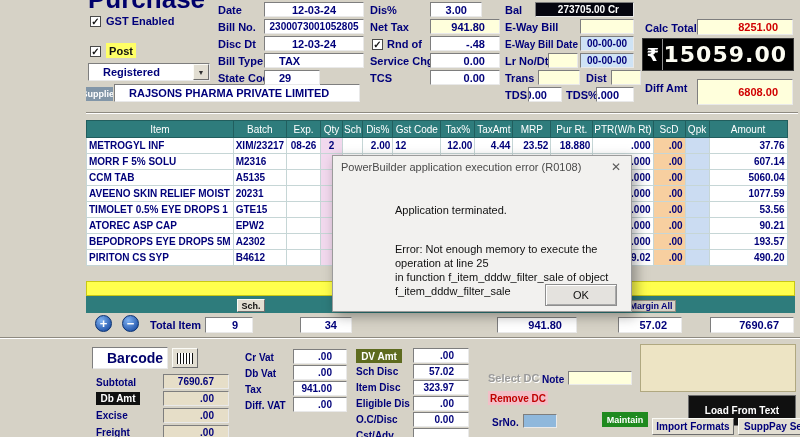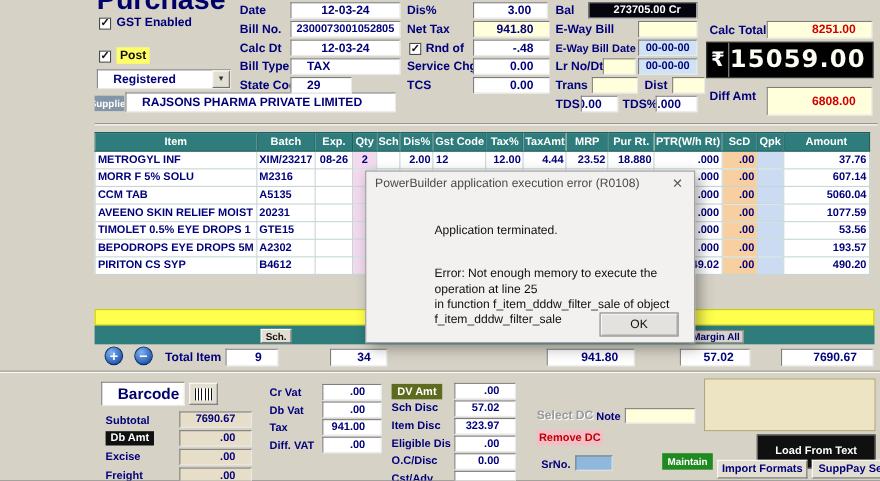--- a/index.html
+++ b/index.html
@@ -21,21 +21,21 @@
       font-size:10px;line-height:10px;text-align:center;color:#101010;font-weight:bold}
   .chip{position:absolute;display:flex;align-items:center;justify-content:center;
         font-weight:bold;font-size:10px;overflow:hidden;white-space:nowrap}
   .btn{position:absolute;display:flex;align-items:center;justify-content:center;
        background:#E2DED2;border:1px solid #6E6E6E;border-top-color:#FBFBF6;border-left-color:#FBFBF6;
        font-weight:bold;color:#00007A;overflow:hidden;white-space:nowrap;cursor:default}
   .groove{position:absolute;border-top:1px solid #8E8A80;border-bottom:1px solid #FFFFFF;height:2px}
 
   
   #itemtable{position:absolute;left:86px;top:120px;border-collapse:collapse;table-layout:fixed;background:#fff}
-  #itemtable th{background:#2E7C7C;color:#fff;font-size:10px;font-weight:bold;height:17px;
+  #itemtable th{background:#2E7C7C;color:#fff;font-size:10px;font-weight:normal;height:17px;
                 border:1px solid #215E5E;overflow:hidden;white-space:nowrap;padding:0 1px}
   #itemtable td{height:16px;font-size:10px;font-weight:bold;color:#00007A;background:#fff;
                 border:1px solid #C6D6D6;padding:0 2px;overflow:hidden;white-space:nowrap}
   #itemtable td:nth-child(1),#itemtable td:nth-child(2),#itemtable td:nth-child(7){text-align:left}
   #itemtable td:nth-child(3),#itemtable td:nth-child(4),#itemtable td:nth-child(5),#itemtable td:nth-child(14){text-align:center}
   #itemtable td:nth-child(6),#itemtable td:nth-child(8),#itemtable td:nth-child(9),#itemtable td:nth-child(10),
   #itemtable td:nth-child(11),#itemtable td:nth-child(12),#itemtable td:nth-child(13),#itemtable td:nth-child(15){text-align:right}
   #itemtable td:nth-child(4){background:#F2D9EE}
   #itemtable td:nth-child(13){background:#F7CFA0}
   #itemtable td:nth-child(14){background:#CBDCF2}
@@ -80,31 +80,31 @@
 
   <div class="chip" style="left:86px;top:87px;width:27px;height:14px;background:#8296A8;color:#fff;font-size:9px">Supplier</div>
   <div class="fld" style="left:114px;top:84px;width:246px;height:18px">RAJSONS PHARMA PRIVATE LIMITED</div>
 
   <div class="lbl" style="left:218px;top:4px">Date</div>
   <div class="fld c" style="left:264px;top:2px;width:100px;height:15px">12-03-24</div>
 
   <div class="lbl" style="left:218px;top:21px">Bill No.</div>
   <div class="fld c s" style="left:264px;top:19px;width:100px;height:15px">2300073001052805</div>
 
-  <div class="lbl" style="left:218px;top:38px">Calc Dt</div>
+  <div class="lbl" style="left:218px;top:38px">Disc Dt</div>
   <div class="fld c" style="left:264px;top:36px;width:100px;height:15px">12-03-24</div>
 
   <div class="lbl" style="left:218px;top:55px">Bill Type</div>
   <div class="fld" style="left:264px;top:53px;width:100px;height:15px">TAX</div>
 
   <div class="lbl" style="left:218px;top:72px">State Code</div>
   <div class="fld" style="left:264px;top:70px;width:56px;height:15px">29</div>
 
   <div class="lbl" style="left:370px;top:4px">Dis%</div>
-  <div class="fld r" style="left:430px;top:2px;width:68px;height:15px">3.00</div>
+  <div class="fld r" style="left:430px;top:2px;width:52px;height:15px">3.00</div>
 
   <div class="lbl" style="left:370px;top:21px">Net Tax</div>
   <div class="fld r cream" style="left:430px;top:19px;width:70px;height:15px">941.80</div>
 
   <span class="cb" style="left:372px;top:39px">✓</span>
   <div class="lbl" style="left:387px;top:38px">Rnd of</div>
   <div class="fld r" style="left:430px;top:36px;width:70px;height:15px">-.48</div>
 
   <div class="lbl" style="left:370px;top:55px">Service Chg</div>
   <div class="fld r" style="left:430px;top:53px;width:70px;height:15px">0.00</div>
@@ -265,20 +265,37 @@
           <td></td>
           <td></td>
           <td></td>
           <td></td>
           <td>.000</td>
           <td>.00</td>
           <td></td>
           <td>53.56</td>
         </tr>
       <tr>
+          <td>ATOREC ASP CAP</td>
+          <td>EPW2</td>
+          <td></td>
+          <td></td>
+          <td></td>
+          <td></td>
+          <td></td>
+          <td></td>
+          <td></td>
+          <td></td>
+          <td></td>
+          <td>.000</td>
+          <td>.00</td>
+          <td></td>
+          <td>90.21</td>
+        </tr>
+      <tr>
           <td>BEPODROPS EYE DROPS 5M</td>
           <td>A2302</td>
           <td></td>
           <td></td>
           <td></td>
           <td></td>
           <td></td>
           <td></td>
           <td></td>
           <td></td>

